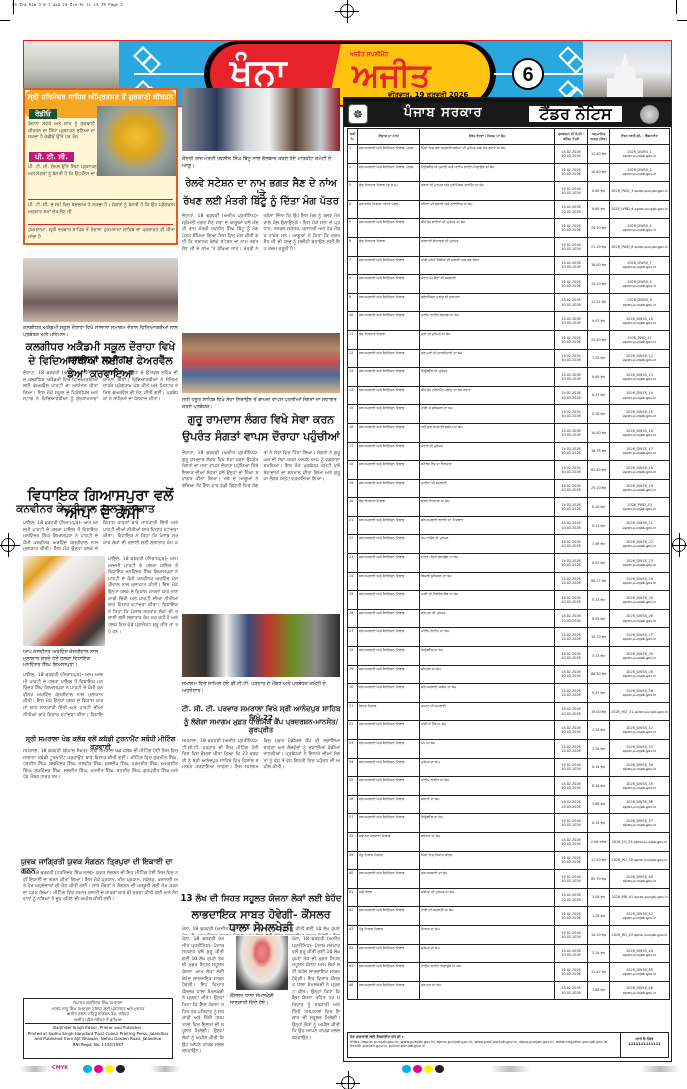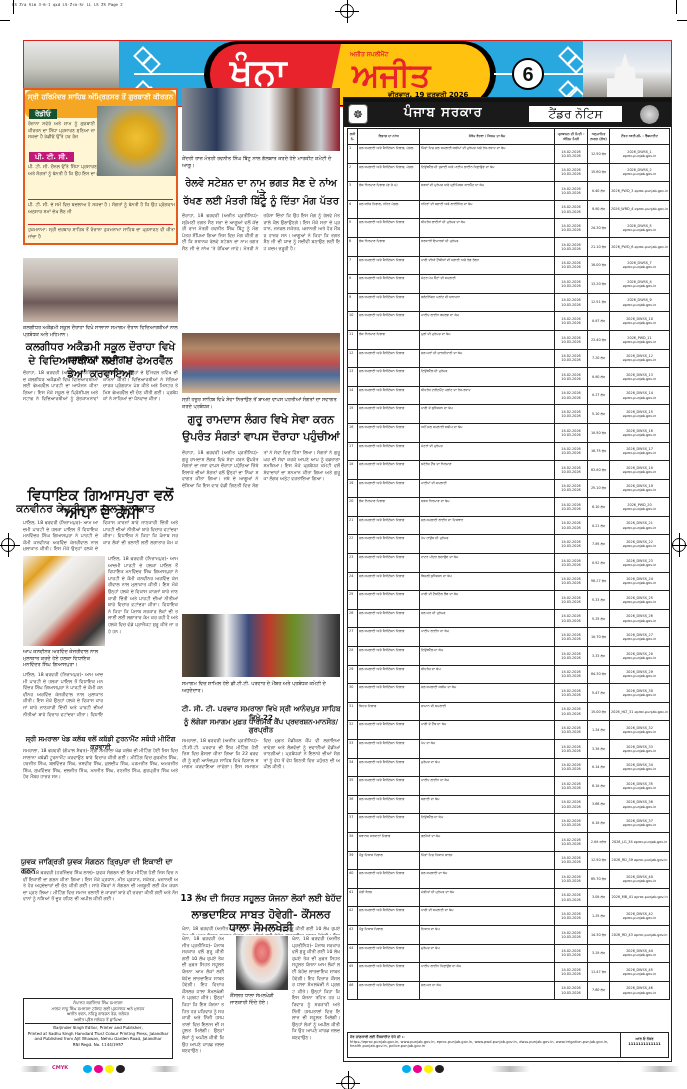--- a/index.html
+++ b/index.html
@@ -43,21 +43,21 @@
   .gt-label { position: absolute; left: 4px; height: 10px; padding: 0 6px; color: #fff; font-size: 7px; font-weight: bold; line-height: 10px; }
   .gt-photo { left: 72px; top: 16px; width: 79px; height: 70px; background: radial-gradient(ellipse at 50% 45%, #f1c232 0%, #d9a51c 35%, #9aa19a 60%, #6c7a7a 100%); }
   .gt-sep { position: absolute; left: 3px; right: 3px; height: 0; border-top: 1px solid #d22; }
 
   
   .tender { left: 343px; top: 97px; width: 329px; height: 965px; border: 1px solid #222; background: #fff; }
   .tender-top { position: absolute; left: 0; top: 0; width: 100%; height: 4px; background: #111; }
   .tender-head { position: absolute; left: 0; top: 4px; width: 100%; height: 25px; background: #1a1a1a; }
   .t-emblem { position: absolute; left: 4px; top: 2px; width: 20px; height: 20px; border-radius: 4px; background: #fff; border: 1px solid #555; font-size: 11px; text-align: center; line-height: 19px; }
   .t-gov { position: absolute; left: 60px; top: 2px; font-size: 13px; font-weight: bold; color: #fff; letter-spacing: 1px; }
-  .t-notice { position: absolute; left: 185px; top: 4px; width: 93px; height: 16px; background: #fff; color: #000; font-size: 12px; font-weight: normal; text-align: center; line-height: 16px; }
+  .t-notice { position: absolute; left: 185px; top: 4px; width: 93px; height: 16px; background: #fff; color: #000; font-size: 16px; font-weight: bold; text-align: center; line-height: 16px; }
   .t-logo { position: absolute; left: 296px; top: 3px; width: 19px; height: 19px; border-radius: 50%; background: radial-gradient(circle,#ddd 0%,#888 100%); }
   table.ttable { position: absolute; left: 3px; top: 30px; width: 322px; border-collapse: collapse; table-layout: fixed; }
   .ttable th, .ttable td { border: 1px solid #222; font-size: 3.4px; line-height: 4.2px; vertical-align: top; padding: 1px; color: #222; overflow: hidden; }
   .ttable th { height: 16px; text-align: center; vertical-align: middle; font-weight: bold; }
   .ttable td { height: 18.6px; }
   .ttable td.c { text-align: center; vertical-align: middle; }
   .tender-foot { position: absolute; left: 3px; bottom: 3px; width: 322px; height: 26px; border: 1px solid #222; font-size: 3.6px; line-height: 4.6px; padding: 2px; }
   .tf-right { position: absolute; right: 0; top: 0; width: 48px; height: 100%; border-left: 1px solid #222; text-align: center; font-weight: bold; padding-top: 4px; }
 
   

